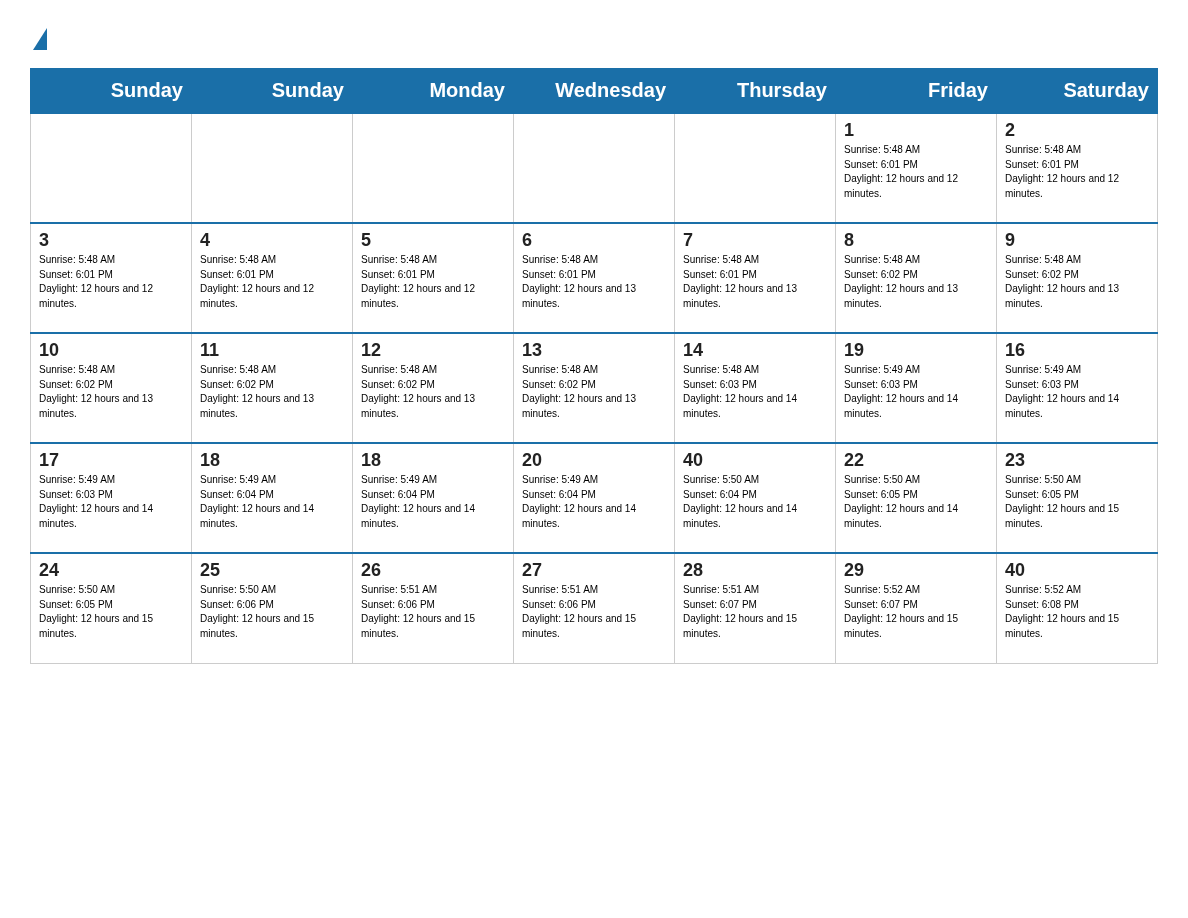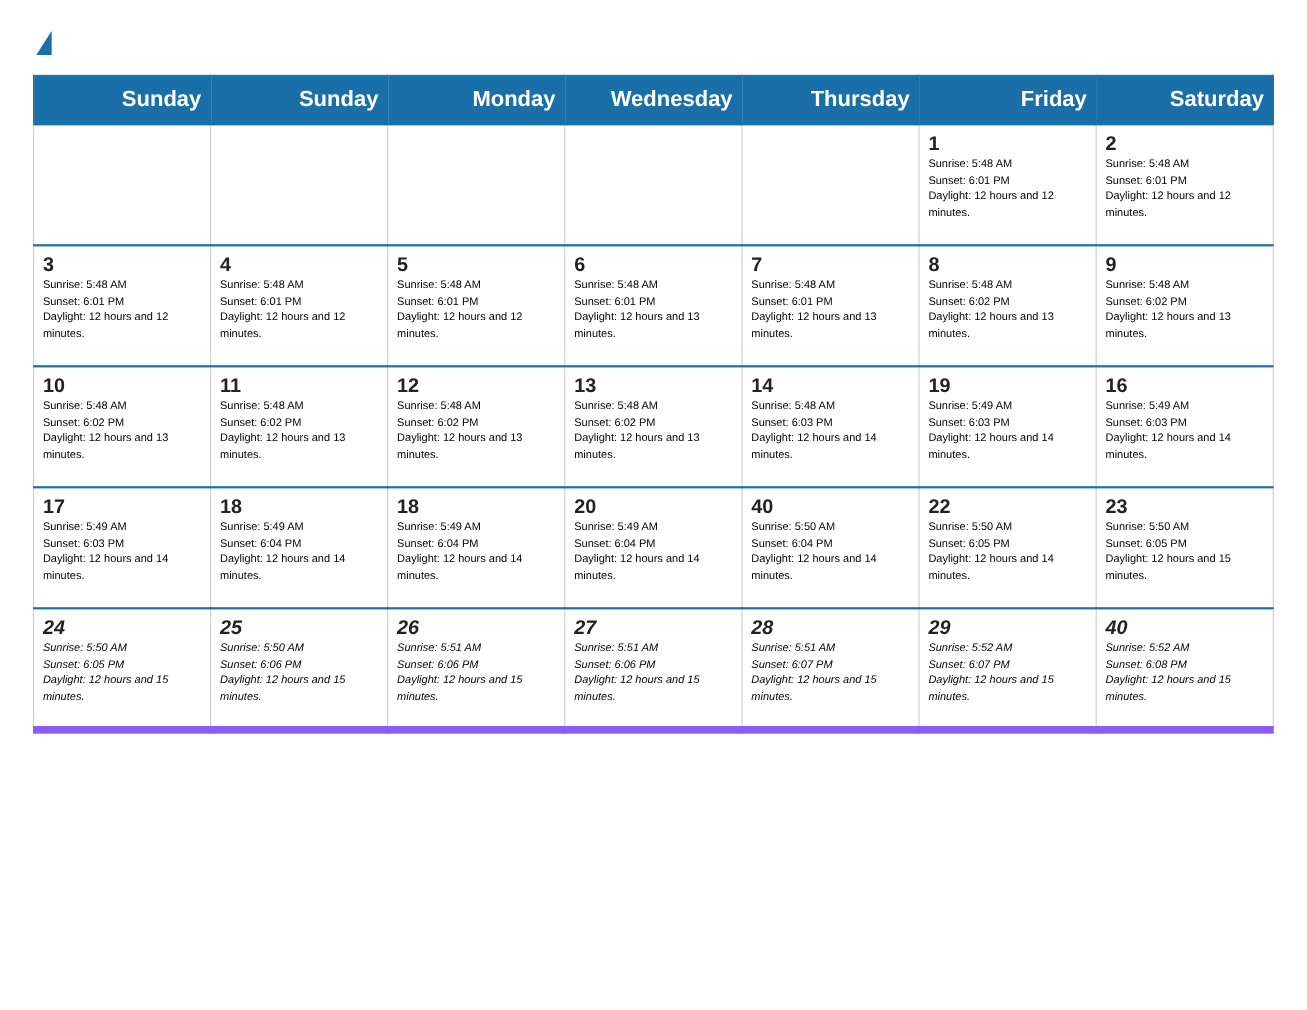--- a/index.html
+++ b/index.html
@@ -93,22 +93,21 @@
       color: #000000;
       line-height: 1.45;
     }
     .empty-cell {
       background: #fff;
     }
     tr {
       border-bottom: 2px solid #1a6fa8;
     }
     .calendar-table tbody tr:last-child {
-      border-bottom: 7px solid #8b5cf6;
-      font-style: italic;
+      border-bottom: 1px solid #8b5cf6;
     }
   </style>
 </head>
 <body>
 
 <div class="header-section">
   <div class="logo">
     <div class="logo-top">
       <span class="logo-general"></span>
       <div class="logo-triangle"></div>

